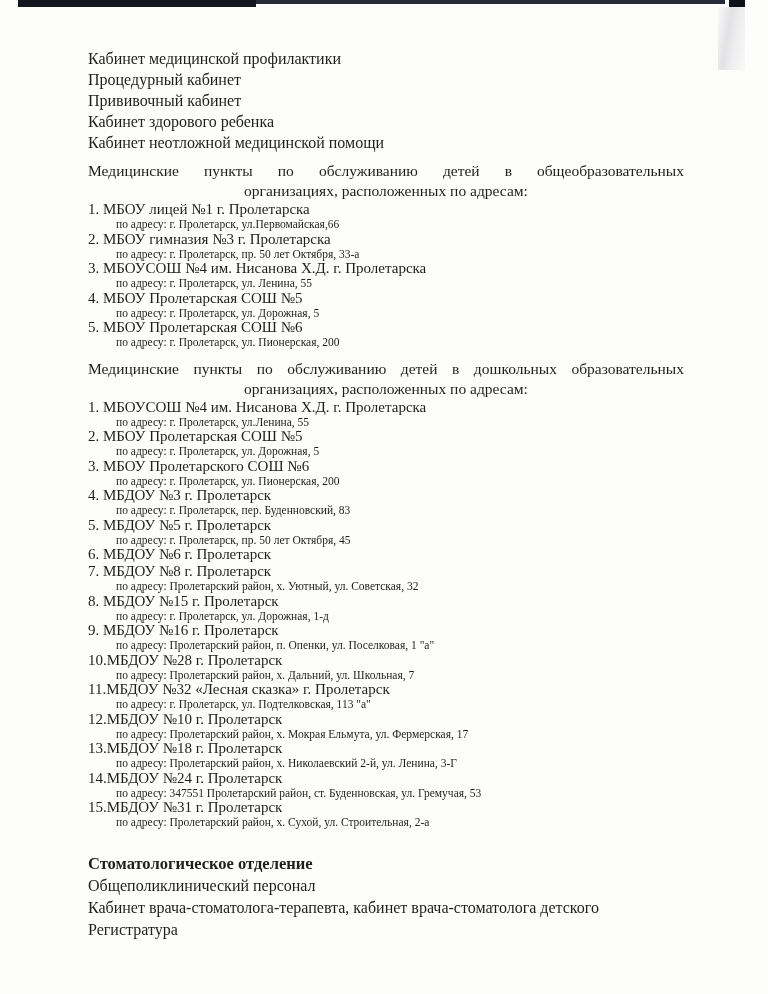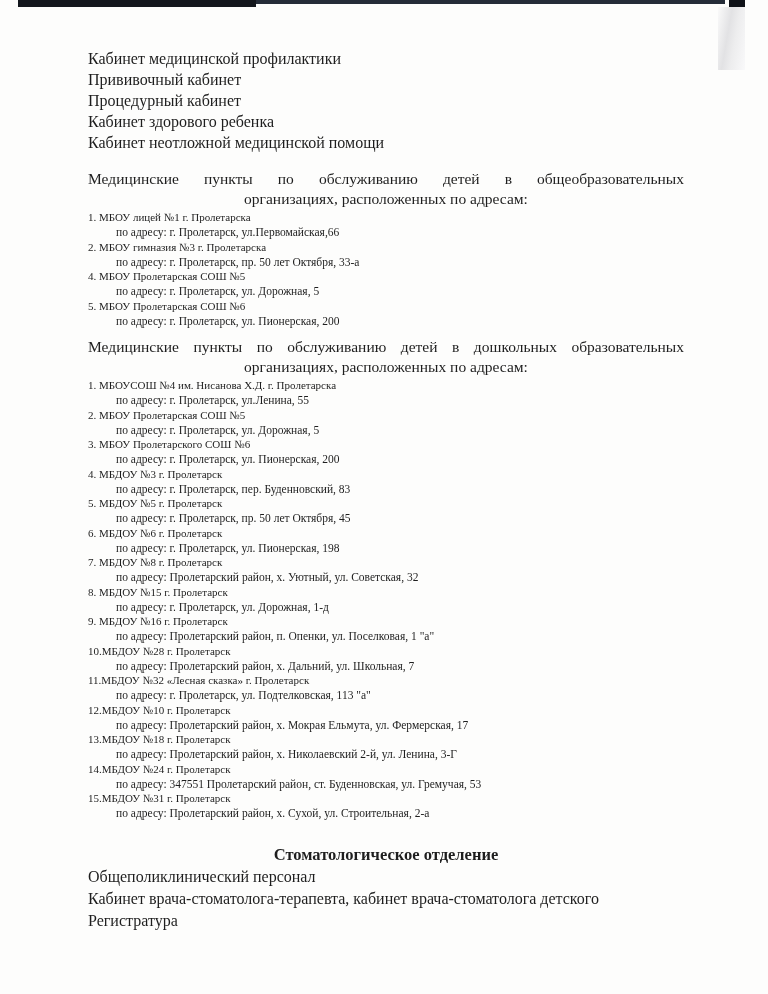--- a/index.html
+++ b/index.html
@@ -19,67 +19,71 @@
   .scan-bar-right { position: absolute; left: 729px; top: 0; width: 16px;  height: 9px; background: #0e1117; }
   .fold-shadow {
     position: absolute; left: 718px; top: 7px; width: 27px; height: 63px;
     background: linear-gradient(100deg, #fafafa 0%, #e2e2e4 38%, #ededee 60%, #f9f9fa 100%);
   }
 
   .content { position: absolute; left: 88px; right: 84px; top: 48px; }
 
   .rooms .line { font-size: 16px; line-height: 21px; white-space: nowrap; }
 
-  .sec-heading { margin-top: 16px; font-size: 15.5px; }
+  .sec-heading { margin-top: 8px; font-size: 15.5px; }
   .sec-heading .j  { line-height: 20px; text-align: justify; text-align-last: justify; }
   .sec-heading .l2 { line-height: 20px; text-align: center; }
 
   .items { margin: 0; }
-  .item-name { font-size: 11px;   line-height: 17px;   white-space: nowrap; }
+  .item-name { font-size: 15px;   line-height: 17px;   white-space: nowrap; }
   .item-addr { font-size: 11.5px; line-height: 12.5px; margin-left: 28px; white-space: nowrap; }
 
   .sec3 { margin-top: 10px; }
 
   .dental { margin-top: 24px; }
-  .dental-heading { font-size: 16.5px; font-weight: bold; line-height: 22px; text-align: center; }
+  .dental-heading { font-size: 16.5px; font-weight: bold; line-height: 22px; }
   .dental .line { font-size: 16px; line-height: 22px; }
 </style>
 </head>
 <body>
 
 <div class="page">
 
   <div class="scan-bar-left"></div>
   <div class="scan-bar-mid"></div>
   <div class="scan-bar-right"></div>
   <div class="fold-shadow"></div>
 
   <div class="content">
 
     <div class="rooms">
       <div class="line">Кабинет медицинской профилактики</div>
+      <div class="line">Процедурный кабинет</div>
       <div class="line">Прививочный кабинет</div>
-      <div class="line">Процедурный кабинет</div>
       <div class="line">Кабинет здорового ребенка</div>
       <div class="line">Кабинет неотложной медицинской помощи</div>
     </div>
 
     <div class="sec-heading">
       <div class="j">Медицинские пункты по обслуживанию детей в общеобразовательных</div>
       <div class="l2">организациях, расположенных по адресам:</div>
     </div>
 
     <div class="items">
       <div class="item">
         <div class="item-name">1. МБОУ лицей №1 г. Пролетарска</div>
         <div class="item-addr">по адресу: г. Пролетарск, ул.Первомайская,66</div>
       </div>
       <div class="item">
         <div class="item-name">2. МБОУ гимназия №3 г. Пролетарска</div>
         <div class="item-addr">по адресу: г. Пролетарск, пр. 50 лет Октября, 33-а</div>
+      </div>
+      <div class="item">
+        <div class="item-name">3. МБОУСОШ №4 им. Нисанова Х.Д. г. Пролетарска</div>
+        <div class="item-addr">по адресу: г. Пролетарск, ул. Ленина, 55</div>
       </div>
       <div class="item">
         <div class="item-name">4. МБОУ Пролетарская СОШ №5</div>
         <div class="item-addr">по адресу: г. Пролетарск, ул. Дорожная, 5</div>
       </div>
       <div class="item">
         <div class="item-name">5. МБОУ Пролетарская СОШ №6</div>
         <div class="item-addr">по адресу: г. Пролетарск, ул. Пионерская, 200</div>
       </div>
     </div>
@@ -105,21 +109,20 @@
       <div class="item">
         <div class="item-name">4. МБДОУ №3 г. Пролетарск</div>
         <div class="item-addr">по адресу: г. Пролетарск, пер. Буденновский, 83</div>
       </div>
       <div class="item">
         <div class="item-name">5. МБДОУ №5 г. Пролетарск</div>
         <div class="item-addr">по адресу: г. Пролетарск, пр. 50 лет Октября, 45</div>
       </div>
       <div class="item">
         <div class="item-name">6. МБДОУ №6 г. Пролетарск</div>
-        <div class="item-addr">по адресу: г. Пролетарск, ул. Пионерская, 198</div>
       </div>
       <div class="item">
         <div class="item-name">7. МБДОУ №8 г. Пролетарск</div>
         <div class="item-addr">по адресу: Пролетарский район, х. Уютный, ул. Советская, 32</div>
       </div>
       <div class="item">
         <div class="item-name">8. МБДОУ №15 г. Пролетарск</div>
         <div class="item-addr">по адресу: г. Пролетарск, ул. Дорожная, 1-д</div>
       </div>
       <div class="item">

